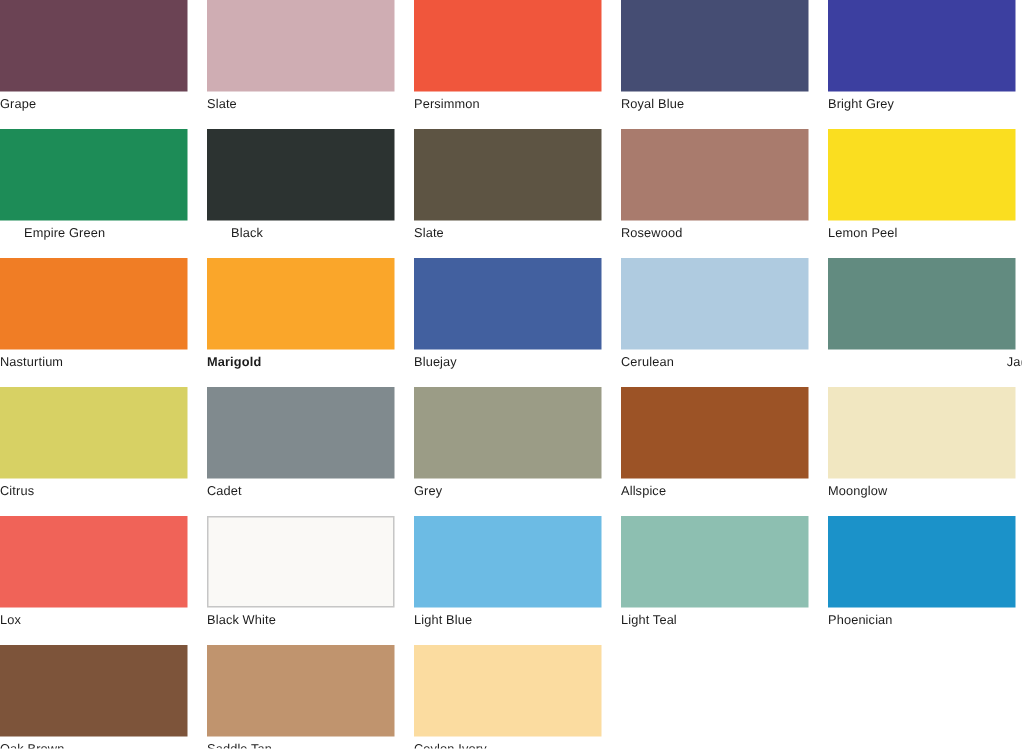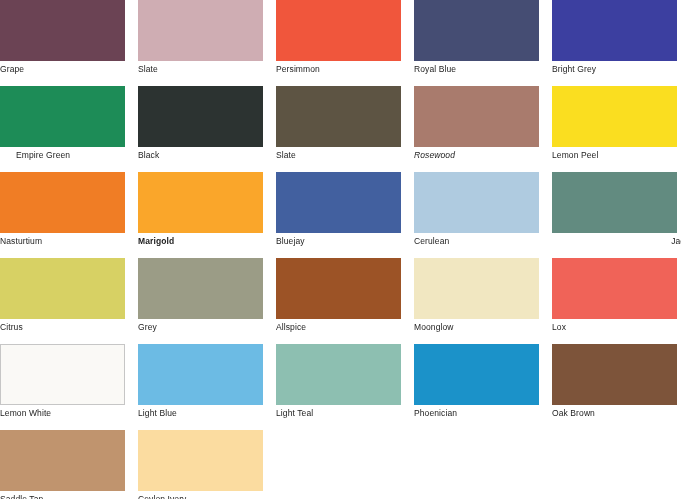--- a/index.html
+++ b/index.html
@@ -74,29 +74,29 @@
     <div class="swatch-cell">
       <div class="swatch-chip" style="background-color: rgb(60, 63, 160);"></div>
       <span class="swatch-label" style="color: rgb(28, 28, 28);">Bright Grey</span>
     </div>
     <div class="swatch-cell">
       <div class="swatch-chip" style="background-color: rgb(29, 140, 87);"></div>
       <span class="swatch-label" style="color: rgb(28, 28, 28); margin-left: 16px;">Empire Green</span>
     </div>
     <div class="swatch-cell">
       <div class="swatch-chip" style="background-color: rgb(44, 51, 49);"></div>
-      <span class="swatch-label" style="color: rgb(28, 28, 28);">Black</span>
+      <span class="swatch-label" style="color: rgb(28, 28, 28); margin-left: 16px;">Black</span>
     </div>
     <div class="swatch-cell">
       <div class="swatch-chip" style="background-color: rgb(93, 84, 67);"></div>
       <span class="swatch-label" style="color: rgb(28, 28, 28);">Slate</span>
     </div>
     <div class="swatch-cell">
       <div class="swatch-chip" style="background-color: rgb(169, 123, 109);"></div>
-      <span class="swatch-label" style="color: rgb(28, 28, 28); font-style: italic;">Rosewood</span>
+      <span class="swatch-label" style="color: rgb(28, 28, 28);">Rosewood</span>
     </div>
     <div class="swatch-cell">
       <div class="swatch-chip" style="background-color: rgb(250, 222, 32);"></div>
       <span class="swatch-label" style="color: rgb(28, 28, 28);">Lemon Peel</span>
     </div>
     <div class="swatch-cell">
       <div class="swatch-chip" style="background-color: rgb(240, 125, 37);"></div>
       <span class="swatch-label" style="color: rgb(28, 28, 28);">Nasturtium</span>
     </div>
     <div class="swatch-cell">
@@ -113,38 +113,42 @@
     </div>
     <div class="swatch-cell">
       <div class="swatch-chip" style="background-color: rgb(98, 139, 128);"></div>
       <span class="swatch-label" style="color: rgb(28, 28, 28); text-align: right;">Jade</span>
     </div>
     <div class="swatch-cell">
       <div class="swatch-chip" style="background-color: rgb(215, 209, 100);"></div>
       <span class="swatch-label" style="color: rgb(28, 28, 28);">Citrus</span>
     </div>
     <div class="swatch-cell">
+      <div class="swatch-chip" style="background-color: rgb(128, 138, 142);"></div>
+      <span class="swatch-label" style="color: rgb(28, 28, 28);">Cadet</span>
+    </div>
+    <div class="swatch-cell">
       <div class="swatch-chip" style="background-color: rgb(155, 156, 134);"></div>
       <span class="swatch-label" style="color: rgb(28, 28, 28);">Grey</span>
     </div>
     <div class="swatch-cell">
       <div class="swatch-chip" style="background-color: rgb(156, 83, 38);"></div>
       <span class="swatch-label" style="color: rgb(28, 28, 28);">Allspice</span>
     </div>
     <div class="swatch-cell">
       <div class="swatch-chip" style="background-color: rgb(241, 231, 193);"></div>
       <span class="swatch-label" style="color: rgb(28, 28, 28);">Moonglow</span>
     </div>
     <div class="swatch-cell">
       <div class="swatch-chip" style="background-color: rgb(240, 99, 88);"></div>
       <span class="swatch-label" style="color: rgb(28, 28, 28);">Lox</span>
     </div>
     <div class="swatch-cell">
       <div class="swatch-chip bordered" style="background-color: rgb(250, 249, 246);"></div>
-      <span class="swatch-label" style="color: rgb(28, 28, 28);">Lemon White</span>
+      <span class="swatch-label" style="color: rgb(28, 28, 28);">Black White</span>
     </div>
     <div class="swatch-cell">
       <div class="swatch-chip" style="background-color: rgb(108, 187, 228);"></div>
       <span class="swatch-label" style="color: rgb(28, 28, 28);">Light Blue</span>
     </div>
     <div class="swatch-cell">
       <div class="swatch-chip" style="background-color: rgb(141, 191, 177);"></div>
       <span class="swatch-label" style="color: rgb(28, 28, 28);">Light Teal</span>
     </div>
     <div class="swatch-cell">

